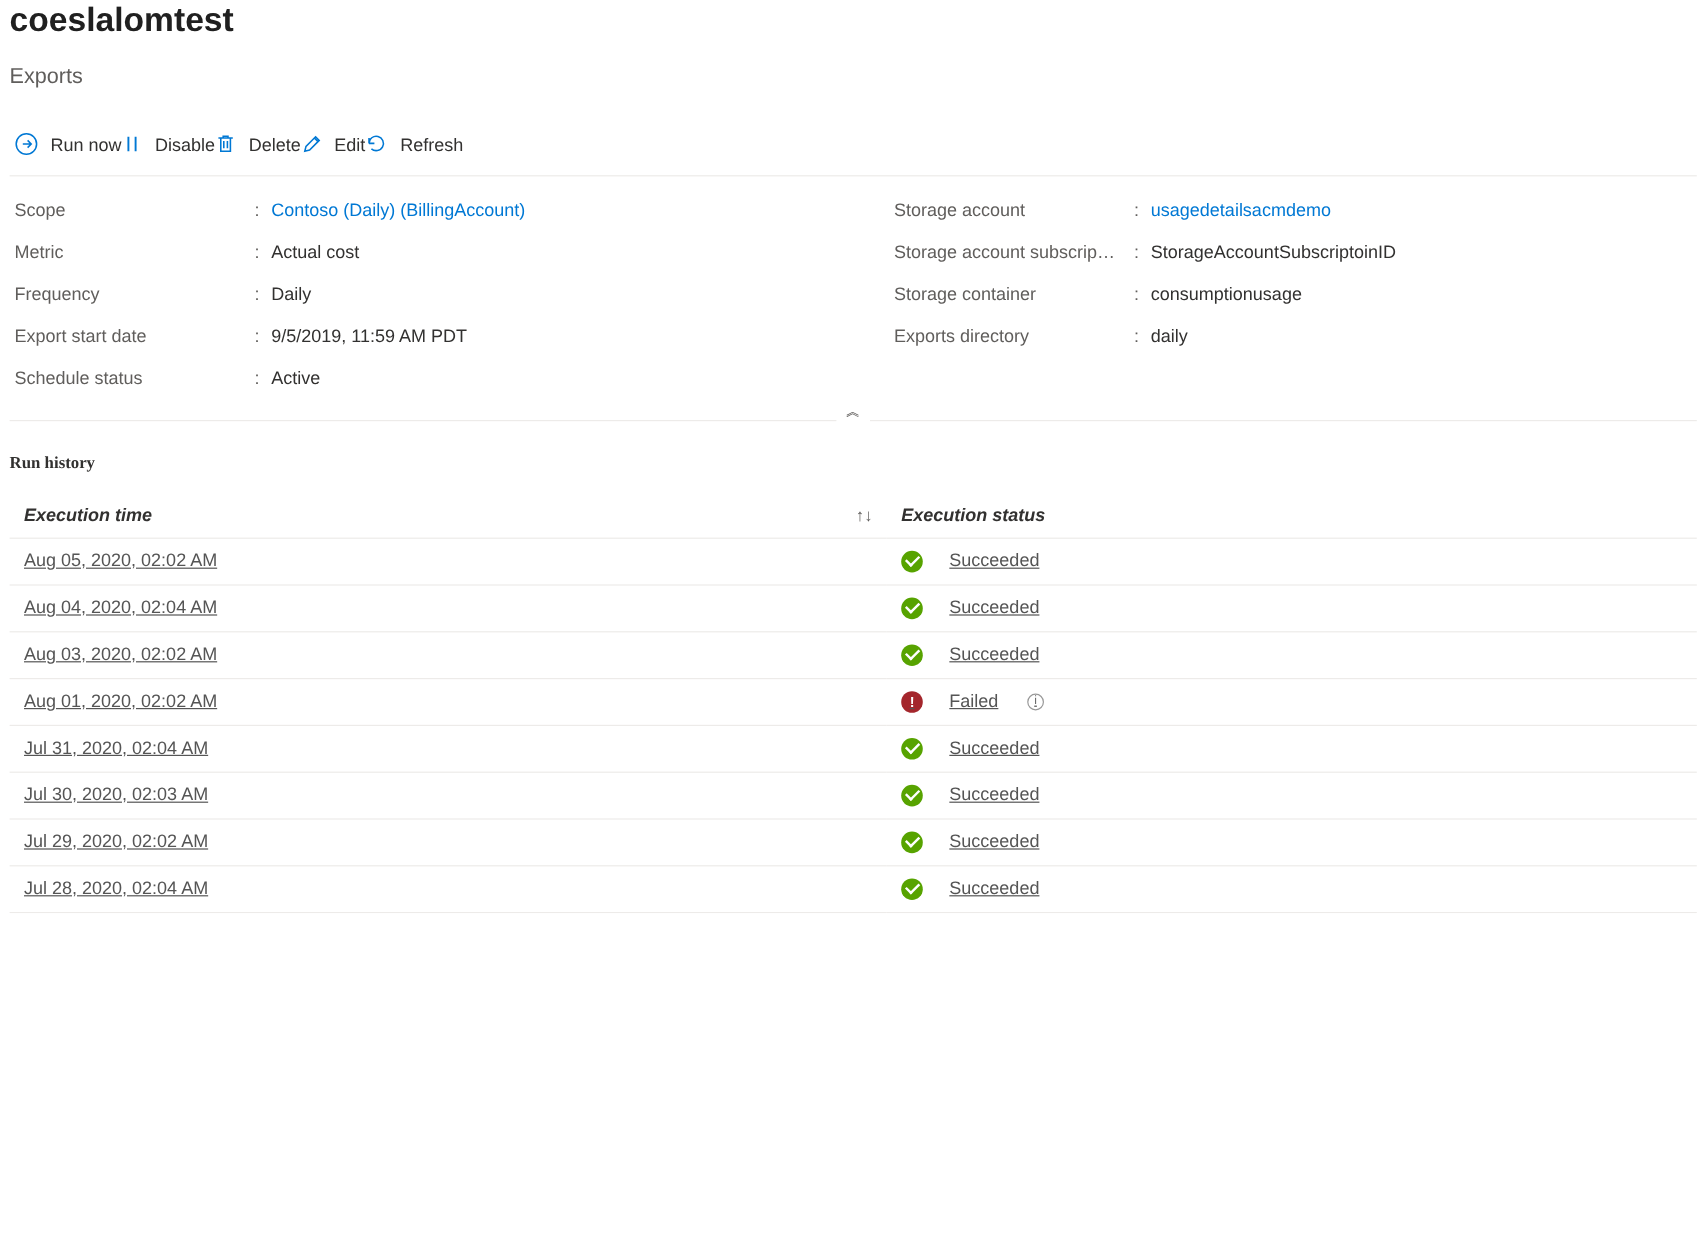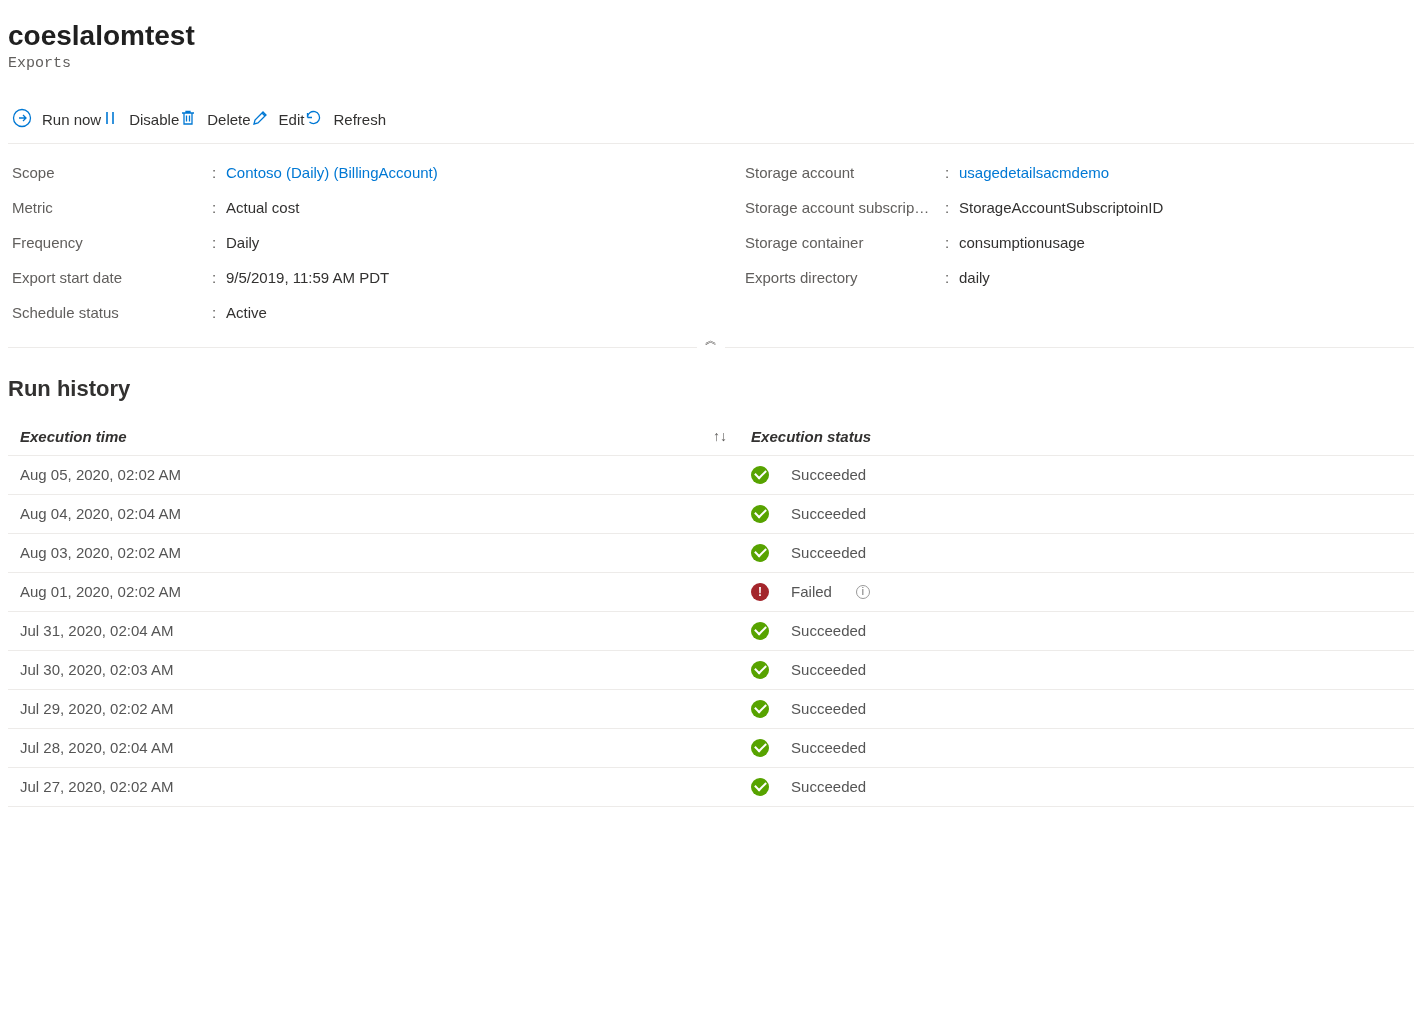--- a/index.html
+++ b/index.html
@@ -4,33 +4,32 @@
 <style>
   * { box-sizing: border-box; }
   body {
     margin: 0;
     padding: 0 8px;
     font-family: "Segoe UI", Arial, sans-serif;
     color: #323130;
     background: #fff;
     font-size: 14px;
   }
-  .header { padding-top: 19px; }
+  .header { padding-top: 0; }
   .page-title {
     font-size: 28px;
     font-weight: 600;
     color: #202020;
     margin: 0;
     line-height: 1.2;
   }
   .subtitle {
-    font-size: 15px;
-    color: #605e5c;
-    margin-top: 2px;
-    font-family: Liberation Mono, monospace;
+    font-size: 18px;
+    color: #605e5c;
+    margin-top: 19px;
   }
   .toolbar {
     display: flex;
     align-items: center;
     padding: 14px 0 12px 4px;
     border-bottom: 1px solid #edebe9;
     margin-top: 22px;
   }
   .toolbar-btn {
     display: flex;
@@ -75,42 +74,44 @@
     bottom: -2px;
     left: 50%;
     transform: translateX(-50%);
     color: #605e5c;
     font-size: 12px;
     cursor: pointer;
     padding: 0 8px;
     background:#fff;
   }
   .section-title {
-    font-size: 22px;
+    font-size: 14px;
     font-weight: 600;
     margin: 28px 0 16px 0;
+    font-family: Liberation Serif, serif;
   }
   table.history {
     width: 100%;
     border-collapse: collapse;
   }
   table.history th {
     text-align: left;
     font-weight: 600;
     font-size: 15px;
     padding: 10px 12px;
     border-bottom: 1px solid #edebe9;
     color: #323130;
     font-style: italic;
   }
   table.history td {
     padding: 10px 12px;
     border-bottom: 1px solid #edebe9;
     font-size: 15px;
     color: #555;
+    text-decoration: underline;
   }
   .th-time { width: 52%; }
   .th-time .sort {
     float: right;
     color: #605e5c;
     font-size: 14px;
     display:flex;
     gap:0;
   }
   .status-cell {
@@ -331,23 +332,14 @@
       </tr>
       <tr>
         <td>Jul 28, 2020, 02:04 AM</td>
         <td>
           <div class="status-cell">
             <span class="status-icon success"></span>
             <span>Succeeded</span>
           </div>
         </td>
       </tr>
-      <tr>
-        <td>Jul 27, 2020, 02:02 AM</td>
-        <td>
-          <div class="status-cell">
-            <span class="status-icon success"></span>
-            <span>Succeeded</span>
-          </div>
-        </td>
-      </tr>
     </tbody>
 </table>
 
 </body></html>

